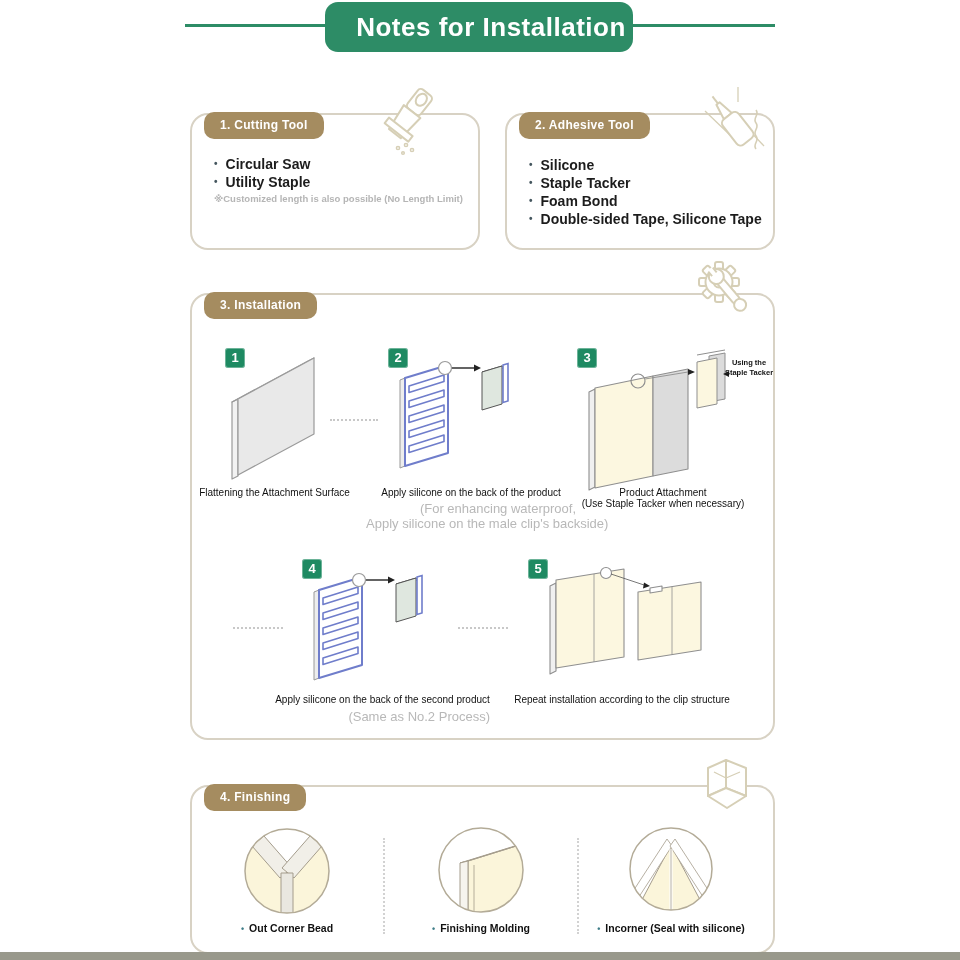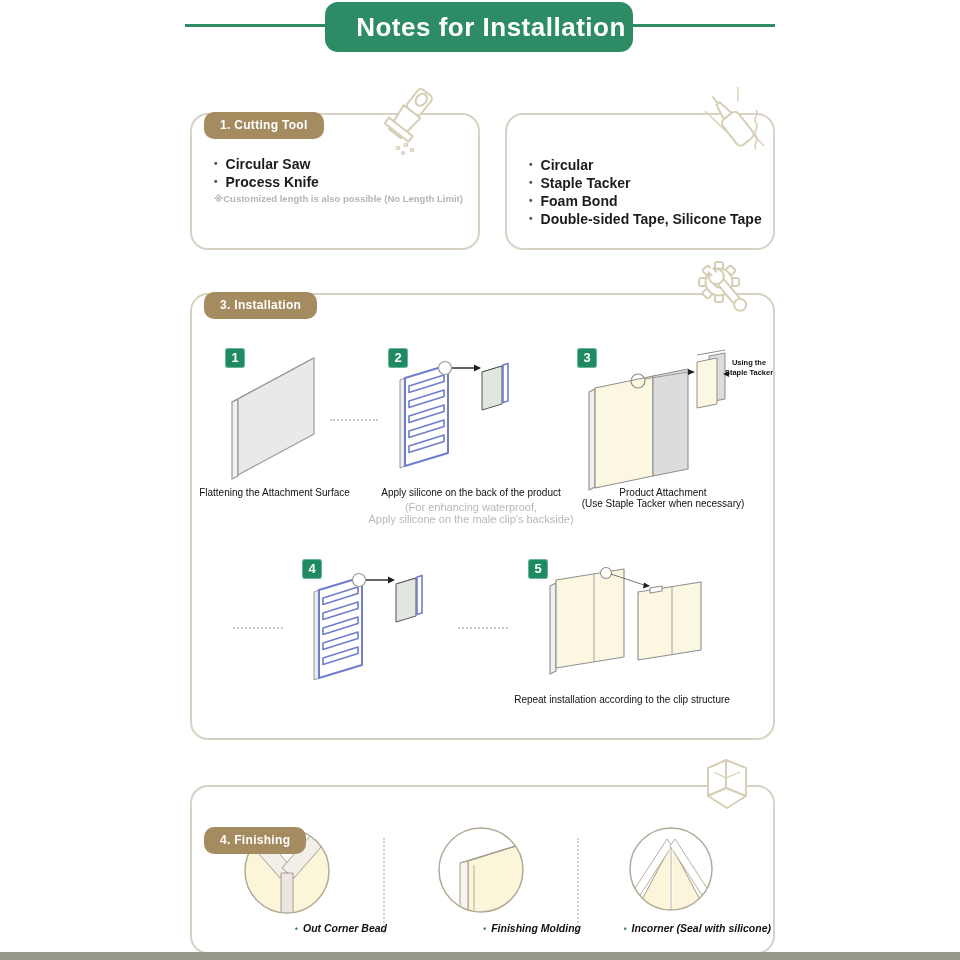--- a/index.html
+++ b/index.html
@@ -24,25 +24,25 @@
   }
   .item { font-weight:bold; font-size:14px; color:#1c1c1c; display:flex; align-items:center; gap:8px; height:18px; }
   .item .blt { color:#44565e; font-size:10px; line-height:1; }
   .note { font-size:9.5px; color:#b5b5b5; margin-top:2px;font-weight:bold; }
   .stepnum {
     width:20px; height:20px; background:#1e8a62; color:#fff; font-weight:bold;
     font-size:13px; text-align:center; line-height:20px; border-radius:3px;
     box-shadow: inset 0 0 0 1px rgba(255,255,255,.35); z-index:2;
   }
   .cap { font-weight:normal; font-size:10px; color:#111; text-align:center; white-space:nowrap; }
-  .sub { font-size:11px; color:#b8b8b8; text-align:center; white-space:nowrap; }
+  .sub { font-size:13px; color:#b8b8b8; text-align:right; white-space:nowrap; }
   .doth { border-top:2px dotted #c8c8c8; }
   .dotv { border-left:2px dotted #d2d2d2; }
   .anno { font-weight:bold; font-size:7.5px; color:#111; text-align:center; line-height:10px; }
-  .fincap { font-weight:bold; font-size:10.5px; color:#111; text-align:right; white-space:nowrap;font-style:italic; }
+  .fincap { font-weight:bold; font-size:10.5px; color:#111; text-align:center; white-space:nowrap; }
   .fincap .blt { color:#3f7d88; margin-right:5px; font-size:9px; }
   .botbar { background:#99998c; }
   svg { display:block; overflow:visible; }
 </style>
 </head>
 <body>
 
 <div id="page">
 
   <div class="abs hline" style="left:185px; top:24px; width:142px;"></div>
@@ -69,43 +69,46 @@
       <circle cx="31" cy="69" r="1.3"></circle>
     </g>
   </svg>
   <div class="abs" style="left:214px; top:155px;">
     <div class="item">
       <span class="blt">•</span>
       <span>Circular Saw</span>
     </div>
     <div class="item">
       <span class="blt">•</span>
-      <span>Process Knife</span>
+      <span>Utility Staple</span>
     </div>
     <div class="note">※Customized length is also possible (No Length Limit)</div>
   </div>
 
   <div class="abs box" style="left:505px; top:113px; width:270px; height:137px;"></div>
+  <div class="abs badge" style="left:519px; top:112px;">
+    <span>2. Adhesive Tool</span>
+  </div>
   <svg class="abs" style="left:698px; top:84px;" width="76" height="76" viewBox="0 0 76 76">
     <g stroke="#d6cfb6" stroke-width="1.3" fill="none">
       <line x1="40" y1="3" x2="40" y2="18"></line>
       <line x1="7" y1="27" x2="33" y2="52"></line>
       <line x1="47" y1="42" x2="66" y2="62"></line>
     </g>
     <g transform="rotate(-38 36 40)" fill="#fff" stroke="#d6cfb6" stroke-width="2" stroke-linejoin="round">
       <polygon points="31,30 41,30 38,14 34,14"></polygon>
       <rect x="26" y="30" width="20" height="32" rx="5"></rect>
       <line x1="36" y1="14" x2="36" y2="5"></line>
     </g>
     <path d="M58,26 c4,5 -4,8 0,13 c4,5 -4,8 0,13 c4,5 -4,8 0,13" fill="none" stroke="#d6cfb6" stroke-width="1.6"></path>
   </svg>
   <div class="abs" style="left:529px; top:156px;">
     <div class="item">
       <span class="blt">•</span>
-      <span>Circular</span>
+      <span>Silicone</span>
     </div>
     <div class="item">
       <span class="blt">•</span>
       <span>Staple Tacker</span>
     </div>
     <div class="item">
       <span class="blt">•</span>
       <span>Foam Bond</span>
     </div>
     <div class="item">
@@ -234,24 +237,28 @@
     <circle cx="68" cy="11" r="5.5" fill="#fff" stroke="#8f8f8f" stroke-width="1.1"></circle>
     <g stroke="#8f8f8f" stroke-width="1.1" stroke-linejoin="round">
       <polygon points="100,30 163,20 163,88 100,98" fill="#fcf7e0"></polygon>
       <line x1="134" y1="24.5" x2="134" y2="92.5" stroke-width="0.8"></line>
       <polygon points="112,26 124,24 124,29 112,31" fill="#ffffff"></polygon>
     </g>
     <line x1="73" y1="12" x2="106" y2="23" stroke="#555" stroke-width="0.8"></line>
     <polygon points="106,20.5 112,24 105,26.5" fill="#222"></polygon>
   </svg>
 
+  <div class="abs" style="left:275px; top:694px; width:215px;">
+    <div class="cap">Apply silicone on the back of the second product</div>
+    <div class="sub" style="margin-top:4px;">(Same as No.2 Process)</div>
+  </div>
   <div class="abs cap" style="left:512px; top:694px; width:220px;">Repeat installation according to the clip structure</div>
 
   <div class="abs box" style="left:190px; top:785px; width:585px; height:169px;"></div>
-  <div class="abs badge" style="left:204px; top:784px;margin-top:43px;">
+  <div class="abs badge" style="left:204px; top:784px;">
     <span>4. Finishing</span>
   </div>
   <svg class="abs" style="left:700px; top:756px;" width="58" height="62" viewBox="0 0 58 62">
     <g fill="#fff" stroke="#d6cfb6" stroke-width="2" stroke-linejoin="round">
       <polygon points="8,12 26,4 26,32 8,40"></polygon>
       <polygon points="26,4 46,12 46,40 26,32"></polygon>
       <polyline points="14,16 26,22 40,16" fill="none" stroke-width="1.3"></polyline>
       <polygon points="8,40 26,32 46,40 27,52"></polygon>
     </g>
   </svg>

